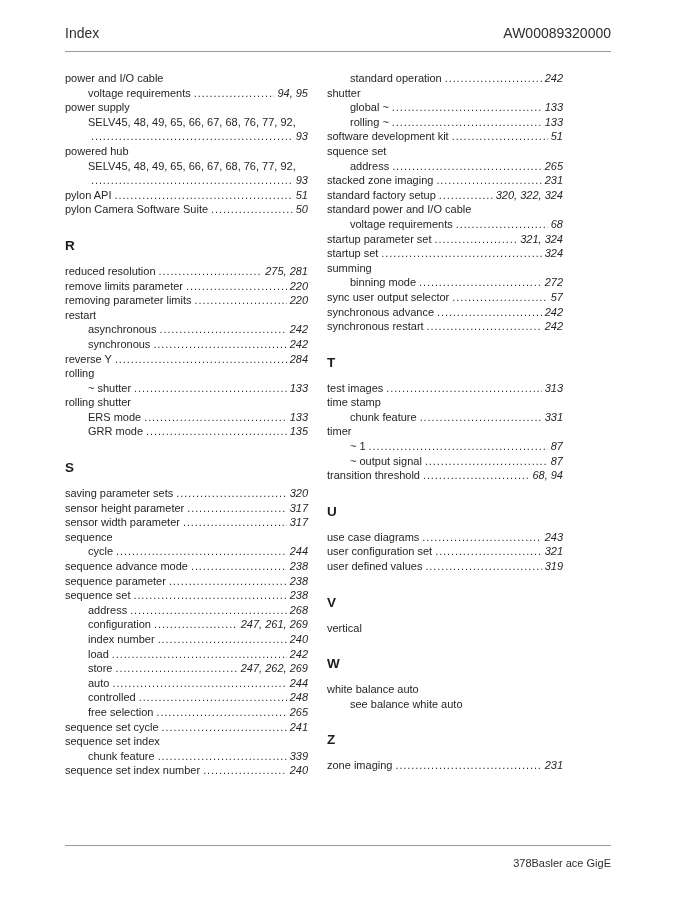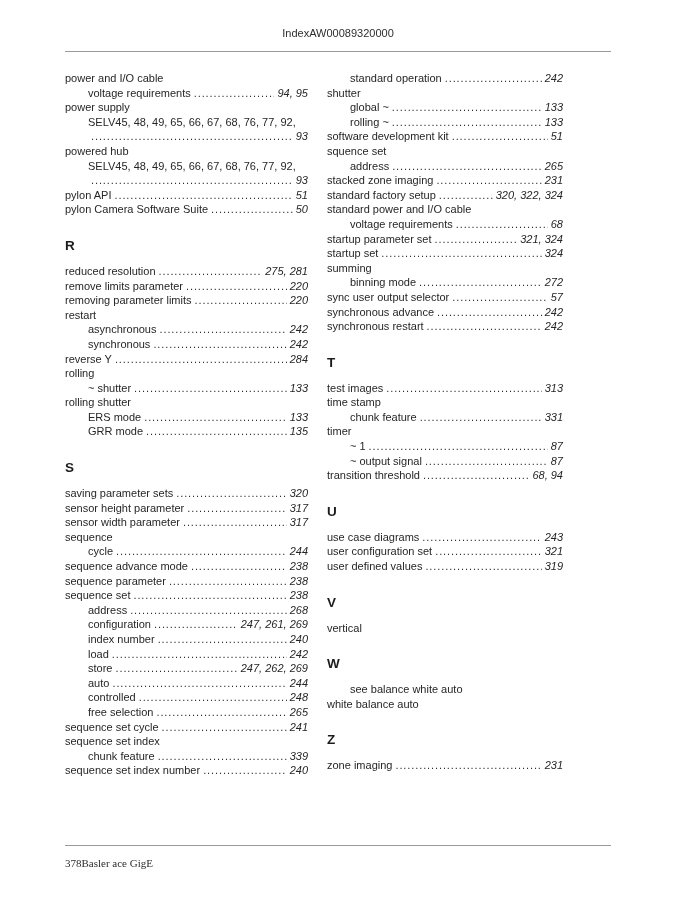--- a/index.html
+++ b/index.html
@@ -8,22 +8,22 @@
     background:#ffffff;
     font-family:"Liberation Sans", sans-serif;
     color:#262626;
     position:relative;
     overflow:hidden;
   }
   .page { position:absolute; inset:0; background:#ffffff; }
 
   .header {
     position:absolute; left:65px; right:66px; top:27px;
-    display:flex; justify-content:center;
-    font-size:11px; line-height:13px; color:#2e2e2e;
+    display:flex; justify-content:space-between;
+    font-size:14px; line-height:13px; color:#2e2e2e;
   }
   .header-rule {
     position:absolute; left:65px; right:66px; top:51px;
     border-top:1px solid #9a9a9a;
   }
 
   .content {
     position:absolute; left:65px; top:71px;
     display:flex; gap:19px;
   }
@@ -52,22 +52,22 @@
     color:#1c1c1c;
     margin:21px 0 10px 0;
   }
 
   .footer-rule {
     position:absolute; left:65px; right:66px; top:845px;
     border-top:1px solid #9a9a9a;
   }
   .footer {
     position:absolute; left:65px; right:66px; top:857px;
-    display:flex; justify-content:flex-start;
-    font-size:11px; line-height:13px; color:#2e2e2e;font-family:Liberation Serif, serif;
+    display:flex; justify-content:flex-end;
+    font-size:11px; line-height:13px; color:#2e2e2e;
   }
 </style>
 </head>
 <body>
 
 <div class="page">
 
   <div class="header">
     <span>Index</span>
     <span>AW00089320000</span>
@@ -398,25 +398,25 @@
         <div class="entry">
           <span class="entry-text">user defined values</span>
           <span class="leader"></span>
           <span class="pages">319</span>
         </div>
         <div class="section-letter">V</div>
         <div class="entry">
           <span class="entry-text">vertical</span>
         </div>
         <div class="section-letter">W</div>
+        <div class="entry">
+          <span class="entry-text">white balance auto</span>
+        </div>
         <div class="entry indent">
           <span class="entry-text">see balance white auto</span>
-        </div>
-        <div class="entry">
-          <span class="entry-text">white balance auto</span>
         </div>
         <div class="section-letter">Z</div>
         <div class="entry">
           <span class="entry-text">zone imaging</span>
           <span class="leader"></span>
           <span class="pages">231</span>
         </div>
       </div>
   </div>
 

